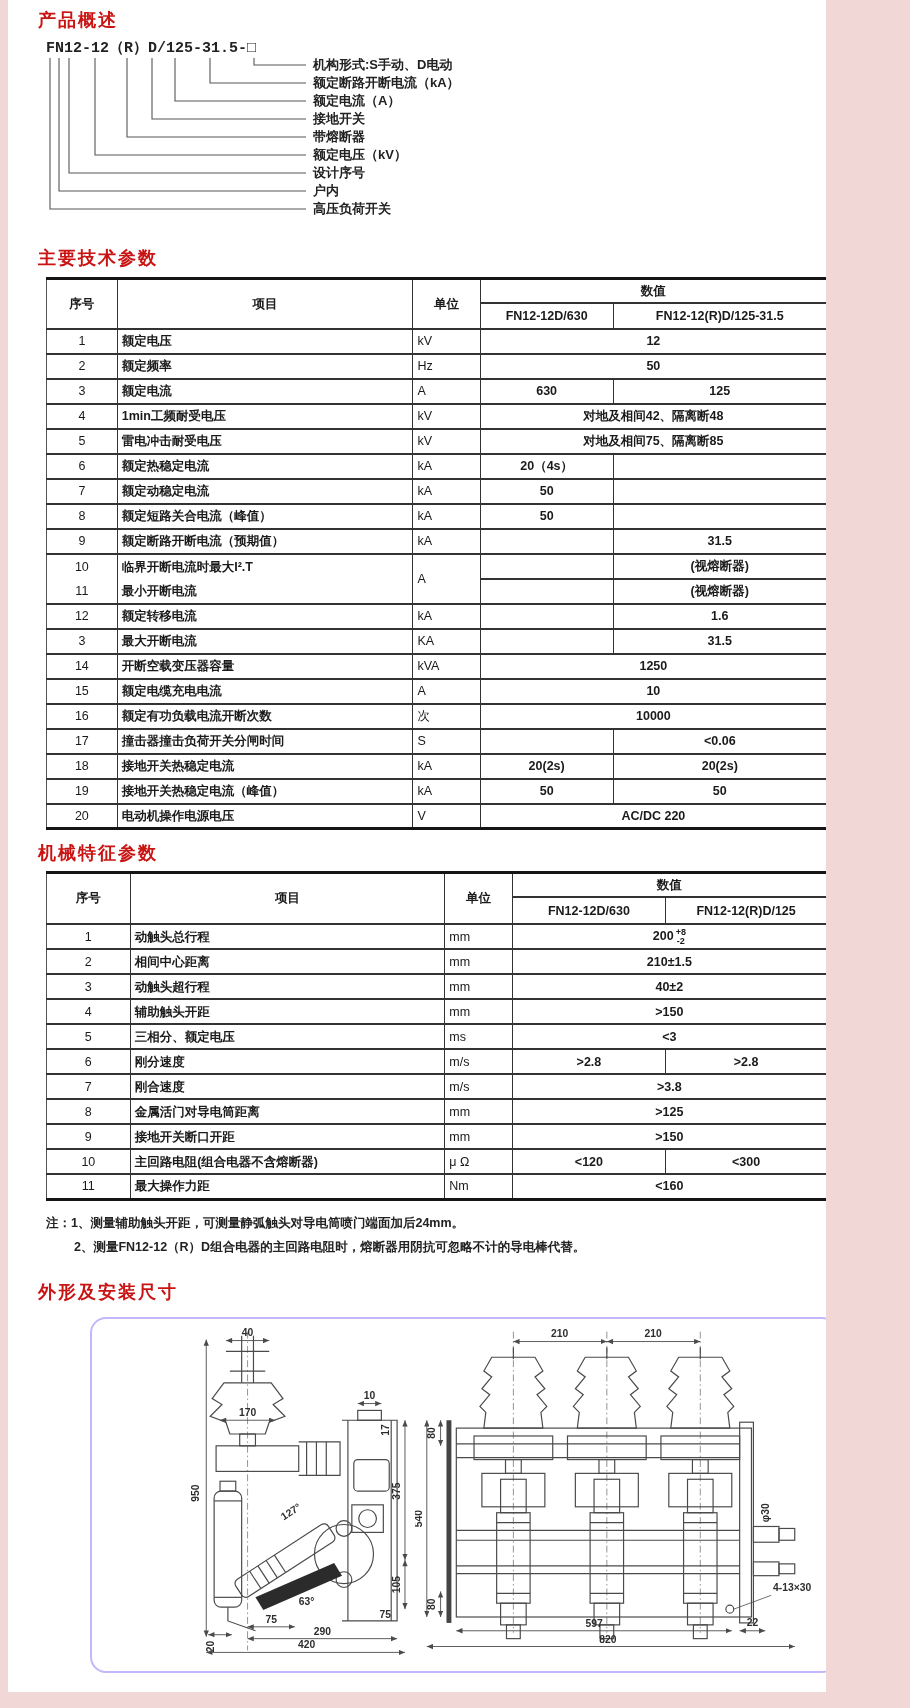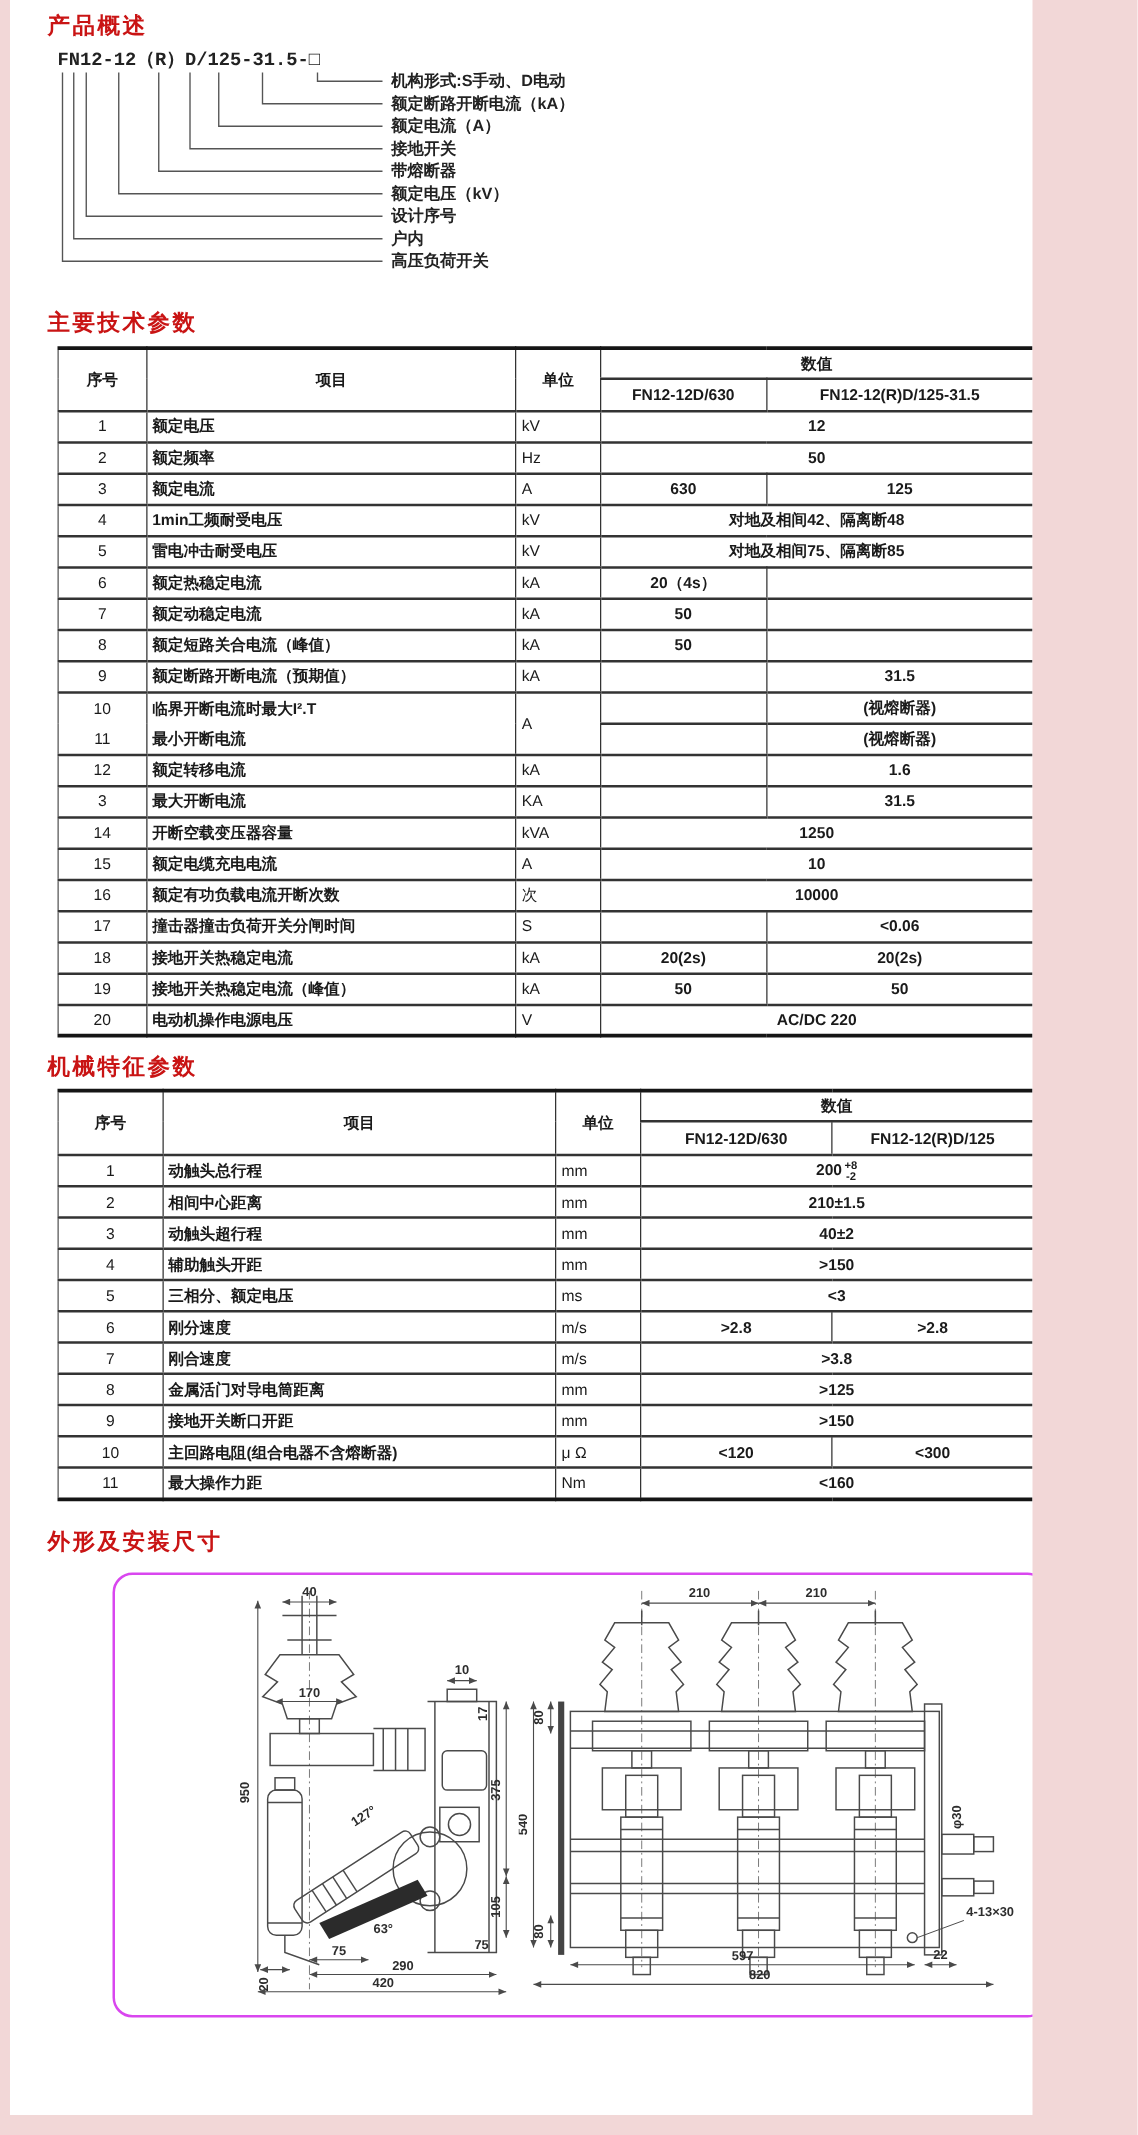--- a/index.html
+++ b/index.html
@@ -43,21 +43,21 @@
   td.val{text-align:center;font-weight:bold;}
   td.unit{text-align:left;font-weight:normal;}
   tr.m1 td.nb{border-bottom-style:hidden;}
   .tol{display:inline-flex;flex-direction:column;vertical-align:middle;
        font-size:9px;line-height:9px;margin-left:2px;font-weight:bold;}
   
   .notes{margin:10px 0 0 38px;font-size:12.5px;font-weight:bold;line-height:1.95;color:#222;}
   .notes .n2{padding-left:28px;}
   
   .panel{
-    width:748px;height:356px;border:2px solid #d946ef;border-radius:16px;
+    width:748px;height:356px;border:2px solid #c4b5fd;border-radius:16px;
     margin:14px 0 0 82px;box-sizing:border-box;
     display:flex;align-items:center;justify-content:space-between;padding:0 8px;
   }
   .panel svg{display:block;}
   .dim{font-size:10.5px;font-weight:bold;fill:#2d2d2d;}
   .ln{stroke:#4a4a4a;fill:none;stroke-width:1.2;}
   .lnthin{stroke:#4a4a4a;fill:none;stroke-width:0.8;}
   .cl{stroke:#777;fill:none;stroke-width:0.8;stroke-dasharray:7 3 1.5 3;}
   .dl{stroke:#4a4a4a;fill:none;stroke-width:0.9;}
 </style>
@@ -343,20 +343,24 @@
         </tr>
       <tr>
           <td class="c">11</td>
           <td class="item">最大操作力距</td>
           <td class="unit">Nm</td>
           <td class="val" colspan="2">&lt;160</td>
         </tr>
     </tbody>
   </table>
 
+  <div class="notes">
+    <div class="n1">注：1、测量辅助触头开距，可测量静弧触头对导电筒喷门端面加后24mm。</div>
+    <div class="n2">2、测量FN12-12（R）D组合电器的主回路电阻时，熔断器用阴抗可忽略不计的导电棒代替。</div>
+  </div>
 
   <h2 class="sec" style="margin-top:22px">外形及安装尺寸</h2>
 
   <div class="panel">
 
     <svg width="320" height="345" viewBox="0 0 320 345">
       <defs>
         <marker id="arL" markerWidth="9" markerHeight="8" refX="7" refY="3" orient="auto">
             <path d="M0,0 L7,3 L0,6 Z" fill="#4a4a4a"></path>
           </marker>

